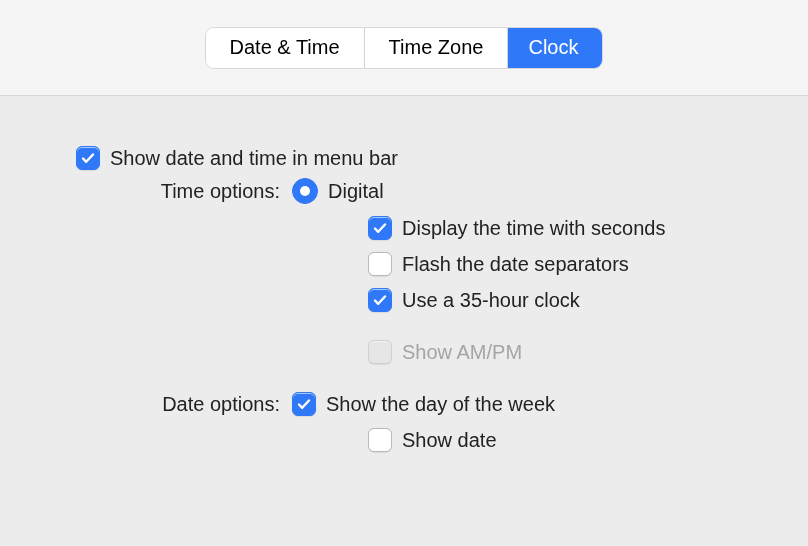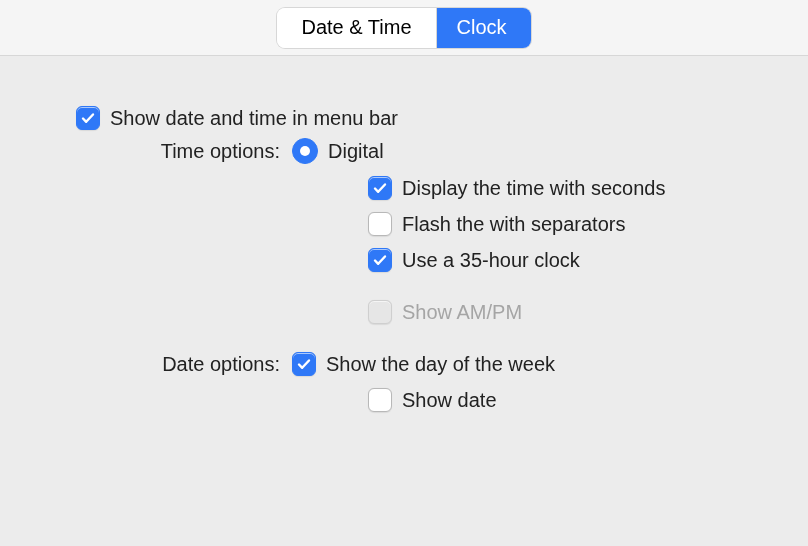--- a/index.html
+++ b/index.html
@@ -9,21 +9,21 @@
     height: 546px;
     background: #ececec;
     font-family: -apple-system, "Helvetica Neue", Helvetica, Arial, sans-serif;
     font-size: 20px;
     color: #222;
     overflow: hidden;
   }
 
   
   .top-band {
-    height: 56px;
+    height: 96px;
     background: #f5f5f5;
     border-bottom: 1px solid #d7d7d7;
     display: flex;
     align-items: center;
     justify-content: center;
   }
   .seg {
     display: flex;
     height: 40px;
     border-radius: 8px;
@@ -147,20 +147,23 @@
   }
   .radio-gap { width: 112px; }
 </style>
 </head>
 <body>
 
 <div class="top-band">
   <div class="seg">
     <div class="seg-btn">
         <span>Date &amp; Time</span>
+      </div>
+    <div class="seg-btn">
+        <span>Time Zone</span>
       </div>
     <div class="seg-btn active">
         <span>Clock</span>
       </div>
   </div>
 </div>
 
 <div class="content">
 
   <div class="row first">
@@ -190,21 +193,21 @@
     <div class="sub-row">
       <div class="chk checked">
         <svg width="16" height="16" viewBox="0 0 16 16">
             <path d="M3 8.5 L6.2 11.8 L13 4.5" stroke="#fff" stroke-width="2.4" fill="none" stroke-linecap="round" stroke-linejoin="round"></path>
           </svg>
       </div>
       <span class="text">Display the time with seconds</span>
     </div>
     <div class="sub-row">
       <div class="chk"></div>
-      <span class="text">Flash the with separators</span>
+      <span class="text">Flash the date separators</span>
     </div>
     <div class="sub-row">
       <div class="chk checked">
         <svg width="16" height="16" viewBox="0 0 16 16">
             <path d="M3 8.5 L6.2 11.8 L13 4.5" stroke="#fff" stroke-width="2.4" fill="none" stroke-linecap="round" stroke-linejoin="round"></path>
           </svg>
       </div>
       <span class="text">Use a 35-hour clock</span>
     </div>
     <div class="spacer"></div>

